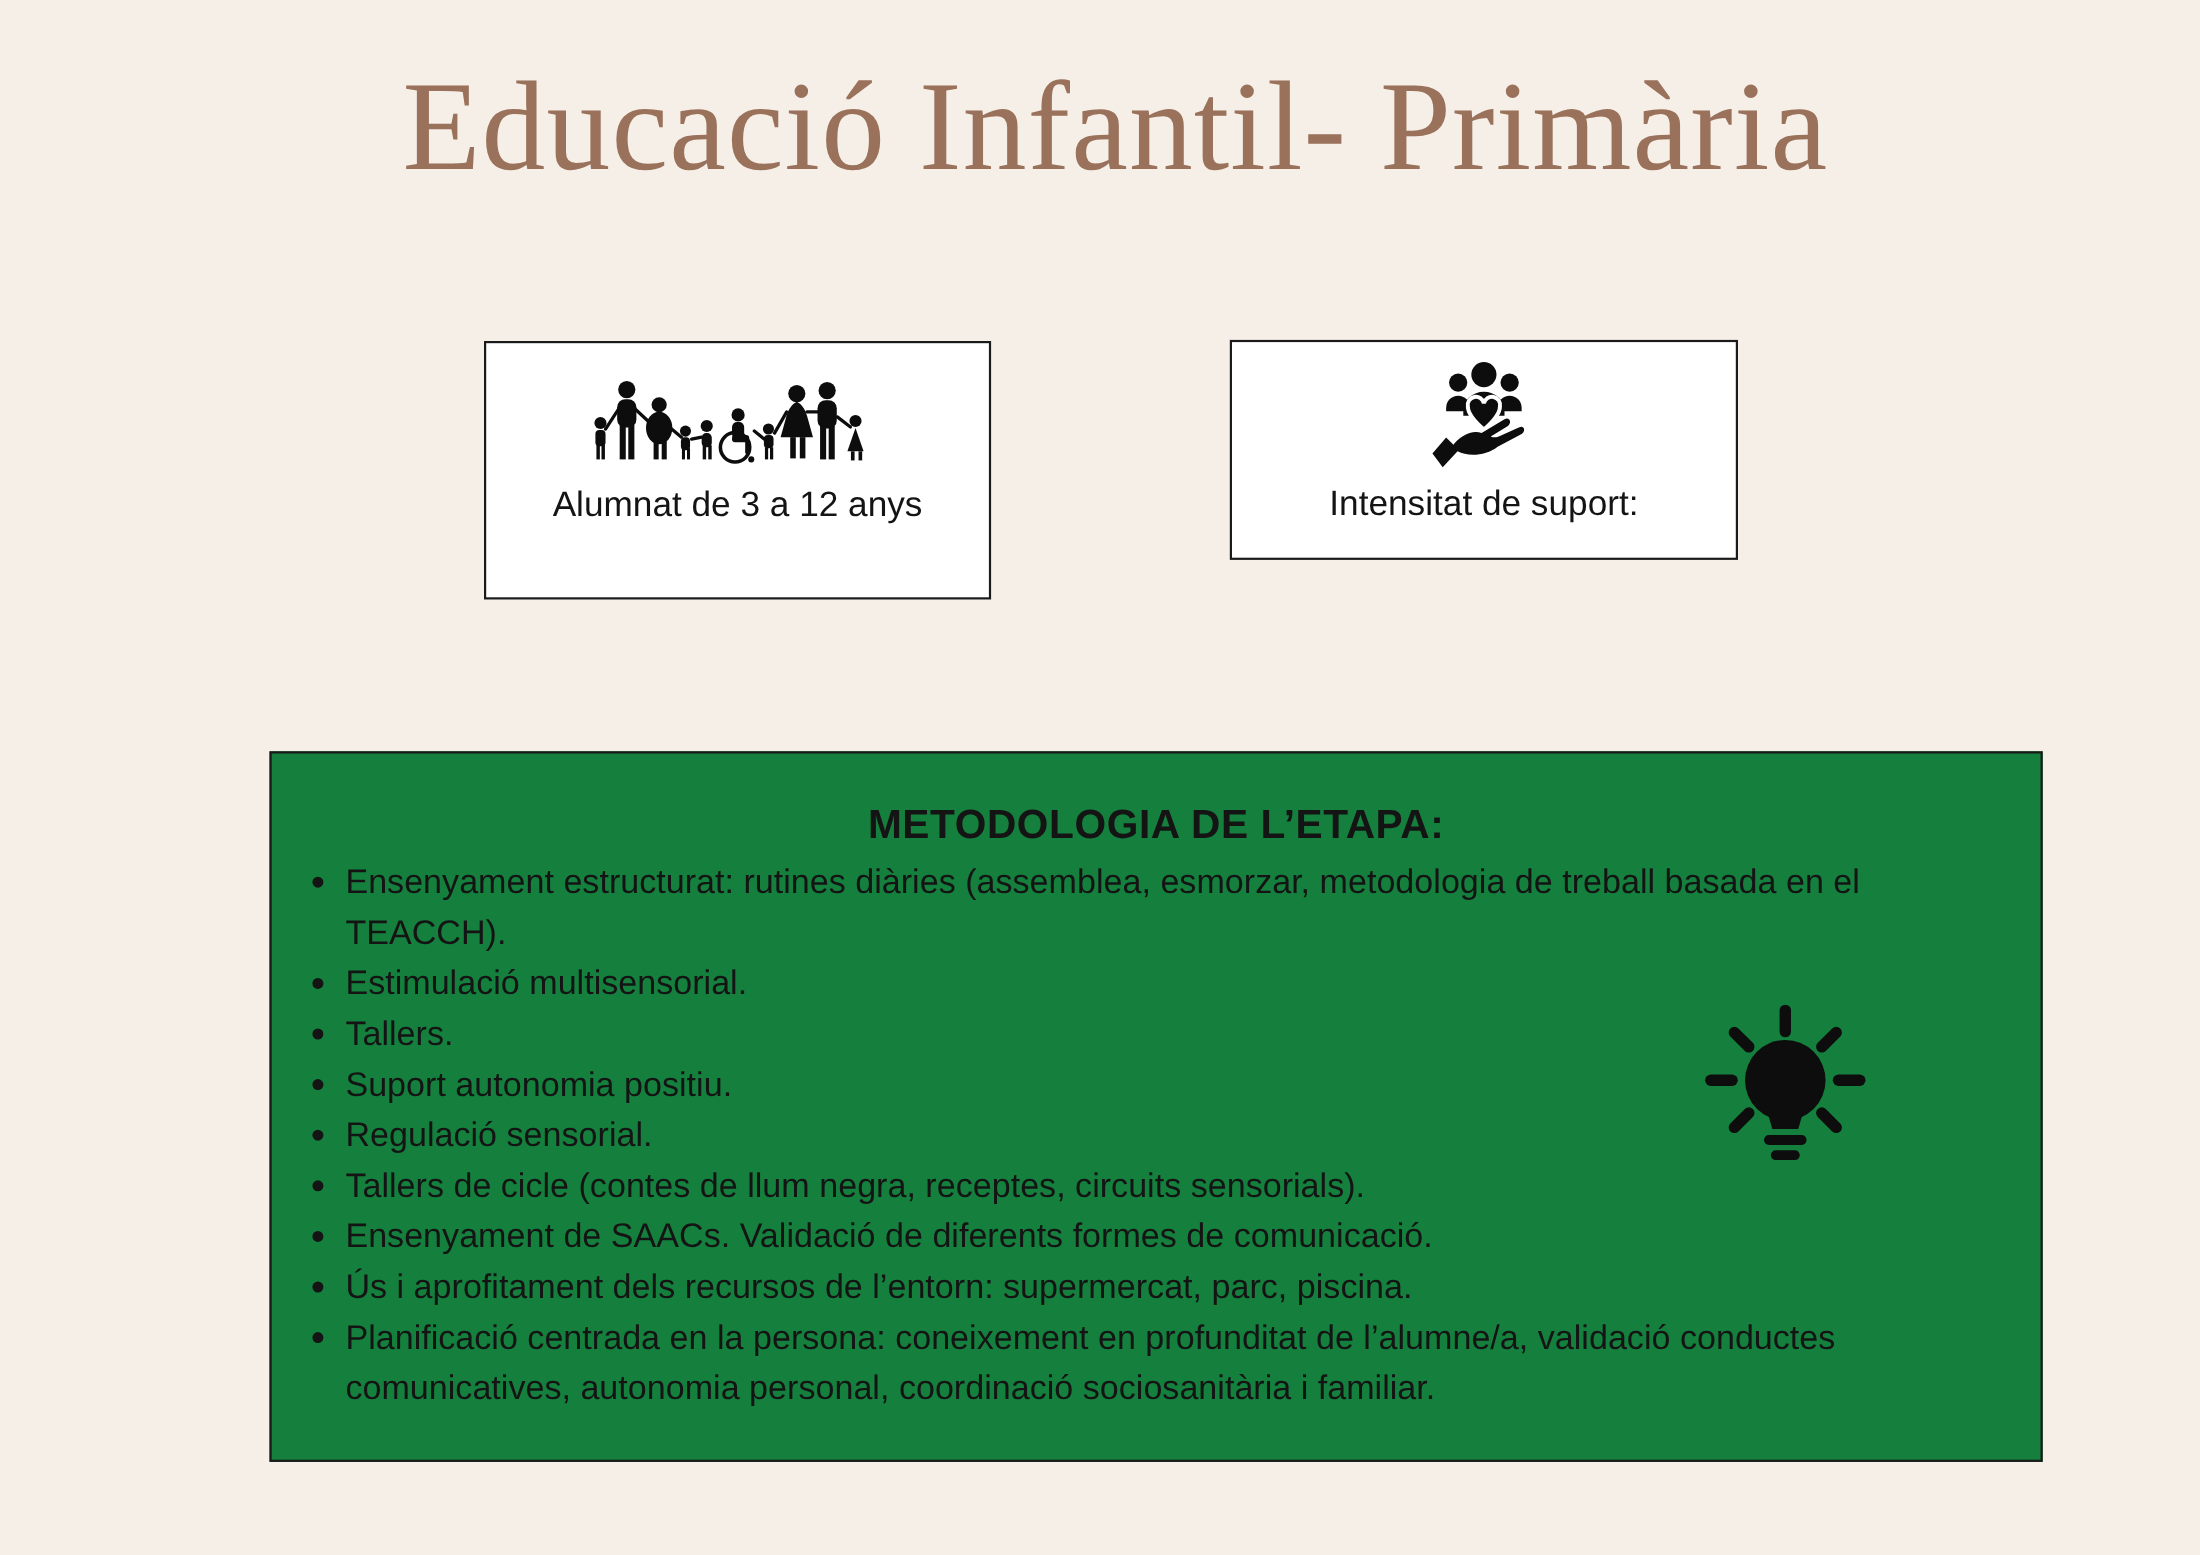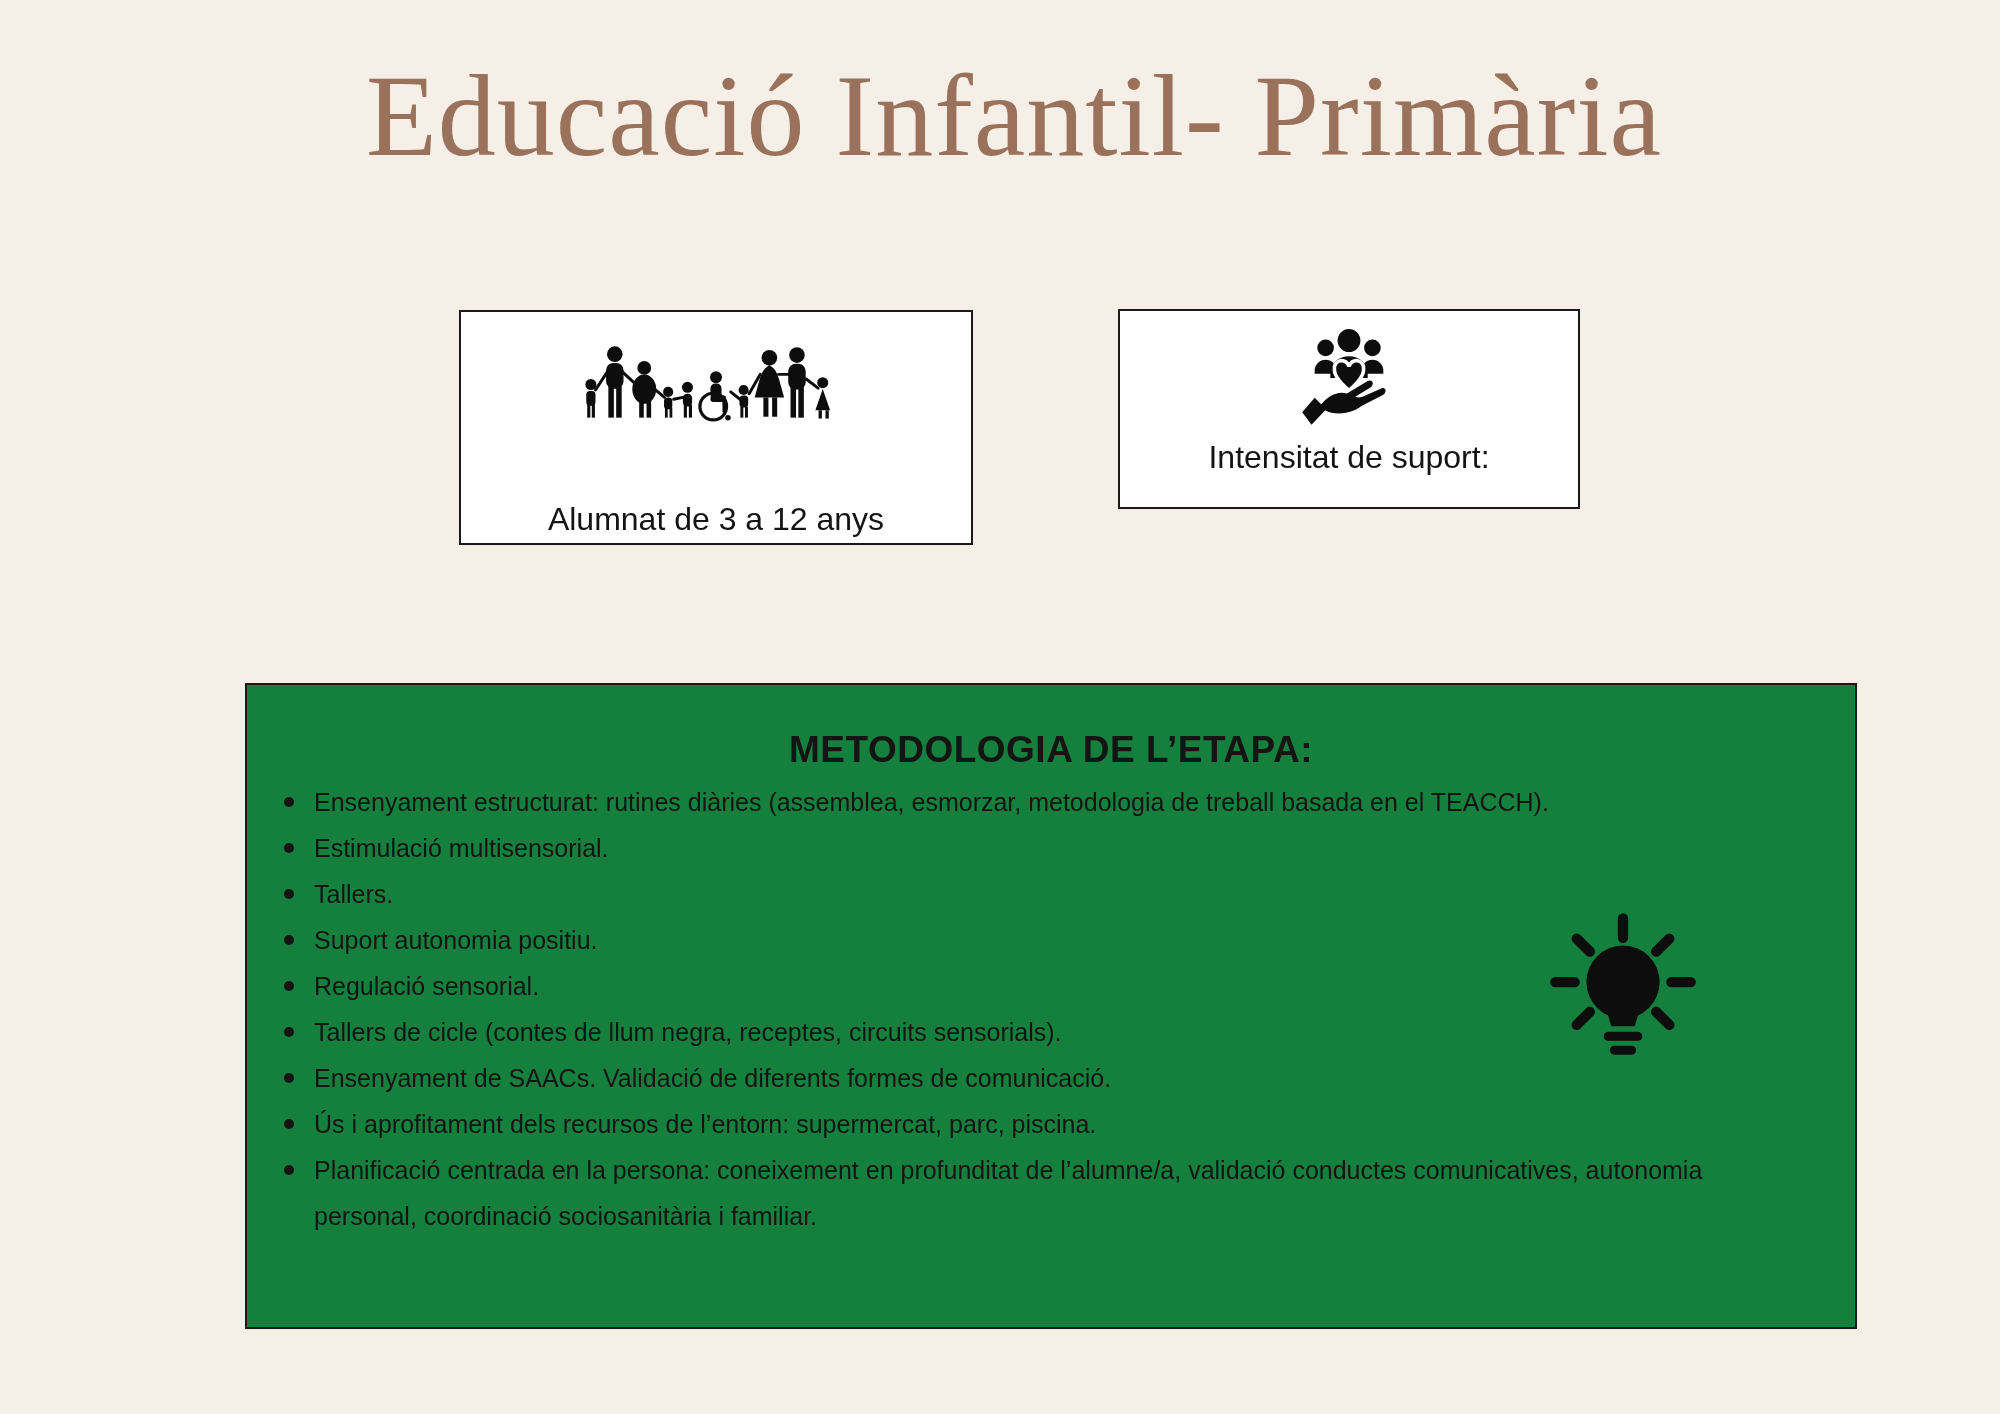--- a/index.html
+++ b/index.html
@@ -13,34 +13,34 @@
     text-align:center; white-space:nowrap;
     font-family:"Liberation Serif", serif;
     font-size:116px; line-height:1.25; font-weight:400;
     color:#9a715a; letter-spacing:1px;
   }
   .card {
     position:absolute; background:#ffffff;
     border:2px solid #1a1a1a; box-sizing:border-box;
     display:flex; flex-direction:column; align-items:center;
   }
-  .card-1 { left:459px; top:310px; width:514px; height:235px;justify-content:space-between; }
+  .card-1 { left:440px; top:310px; width:461px; height:235px; }
   .card-2 { left:1118px; top:309px; width:462px; height:200px; }
   .card-icon { margin-top:16px; height:102px; display:flex; align-items:center; justify-content:center; }
   .card-text { margin-top:5px; text-align:center; font-size:32px; line-height:47px; color:#141414; }
   .main-box {
     position:absolute; left:245px; top:683px; width:1612px; height:646px;
     background:#15803d; border:2px solid #1a1a1a; box-sizing:border-box;
   }
   .heading {
     margin-top:44px; text-align:center;
     font-size:37px; font-weight:800; letter-spacing:0.5px; color:#141414;
   }
   ul.bullets { margin:8px 0 0 0; padding:0 60px 0 34px; list-style:none; }
-  ul.bullets li { display:flex; align-items:flex-start; font-size:25px; line-height:46px; color:#141414; }
+  ul.bullets li { display:flex; align-items:flex-start; font-size:31px; line-height:46px; color:#141414; }
   .dot { flex:0 0 33px; position:relative; height:46px; }
   .dot::before {
     content:""; position:absolute; left:3px; top:18px;
     width:10px; height:10px; border-radius:50%; background:#141414;
   }
   .li-text { flex:1 1 auto; }
   .bulb { position:absolute; left:1300px; top:226px; width:152px; height:156px; }
   svg .ink { fill:#0d0d0d; }
 </style>
 </head>

